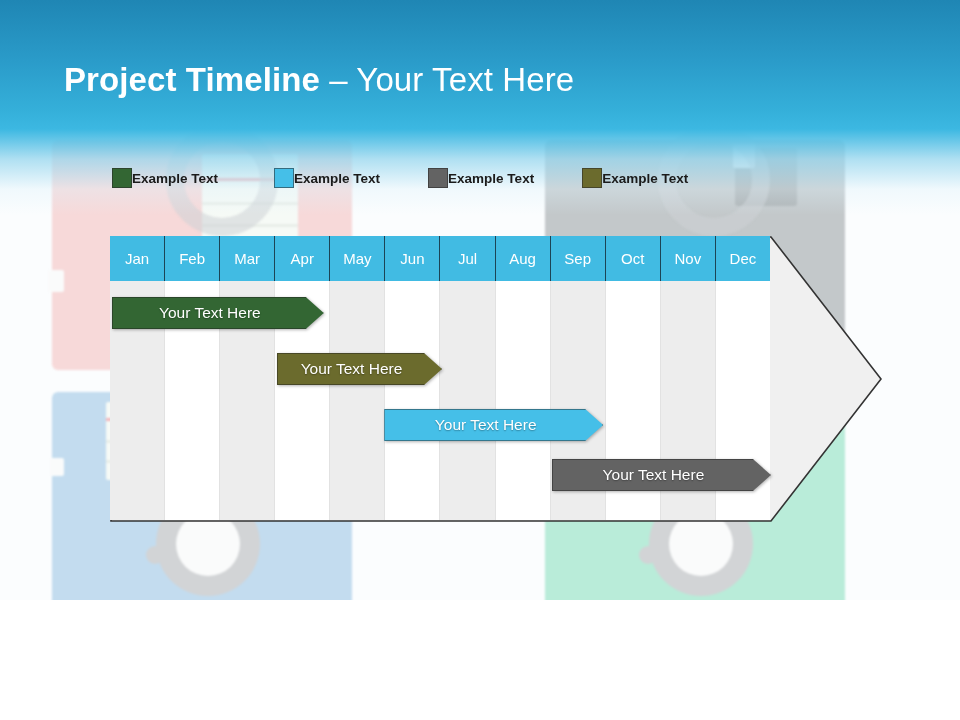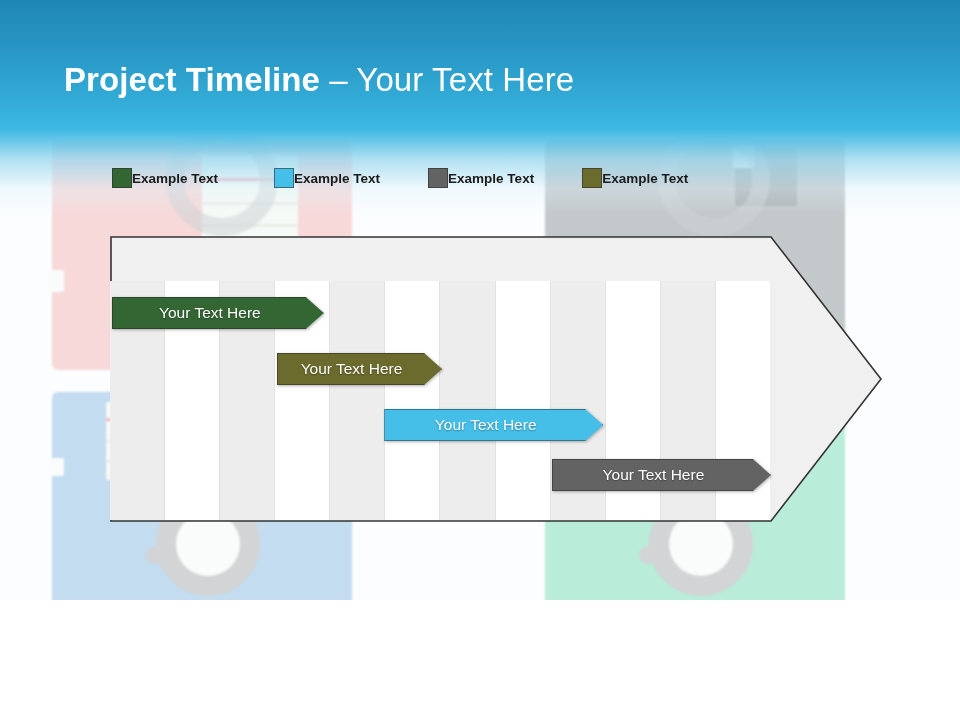--- a/index.html
+++ b/index.html
@@ -252,20 +252,34 @@
         <span class="legend-swatch" style="background: rgb(107, 107, 45);"></span>
         <span class="legend-label">Example Text</span>
       </div>
     </div>
 
   <svg id="chart-arrow" viewBox="0 0 772 286">
     <polygon points="1,1 661,1 771,143 661,285 1,285" fill="#f0f0f0" stroke="#333333" stroke-width="1.6"></polygon>
   </svg>
 
   <div id="chart">
+    <div id="grid-header">
+        <div class="month-cell">Jan</div>
+        <div class="month-cell">Feb</div>
+        <div class="month-cell">Mar</div>
+        <div class="month-cell">Apr</div>
+        <div class="month-cell">May</div>
+        <div class="month-cell">Jun</div>
+        <div class="month-cell">Jul</div>
+        <div class="month-cell">Aug</div>
+        <div class="month-cell">Sep</div>
+        <div class="month-cell">Oct</div>
+        <div class="month-cell">Nov</div>
+        <div class="month-cell">Dec</div>
+      </div>
     <div id="grid-body">
         <div class="body-col"></div>
         <div class="body-col"></div>
         <div class="body-col"></div>
         <div class="body-col"></div>
         <div class="body-col"></div>
         <div class="body-col"></div>
         <div class="body-col"></div>
         <div class="body-col"></div>
         <div class="body-col"></div>

